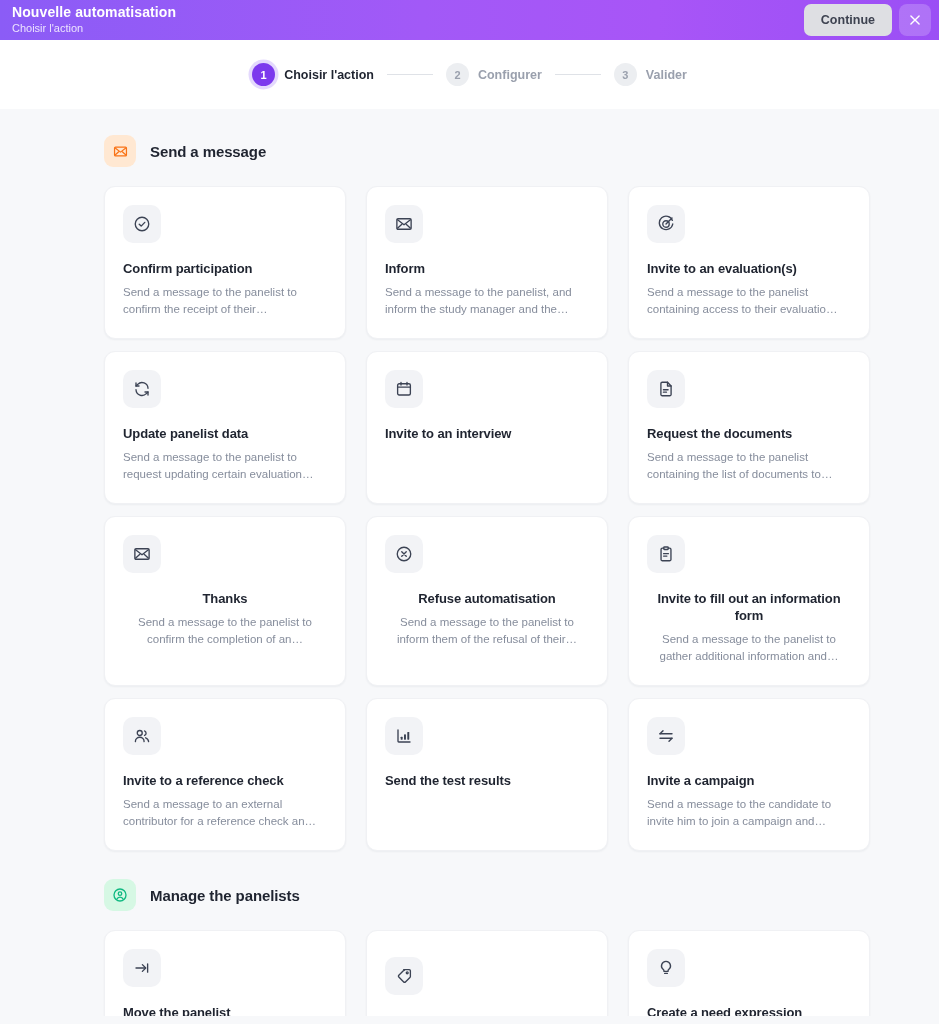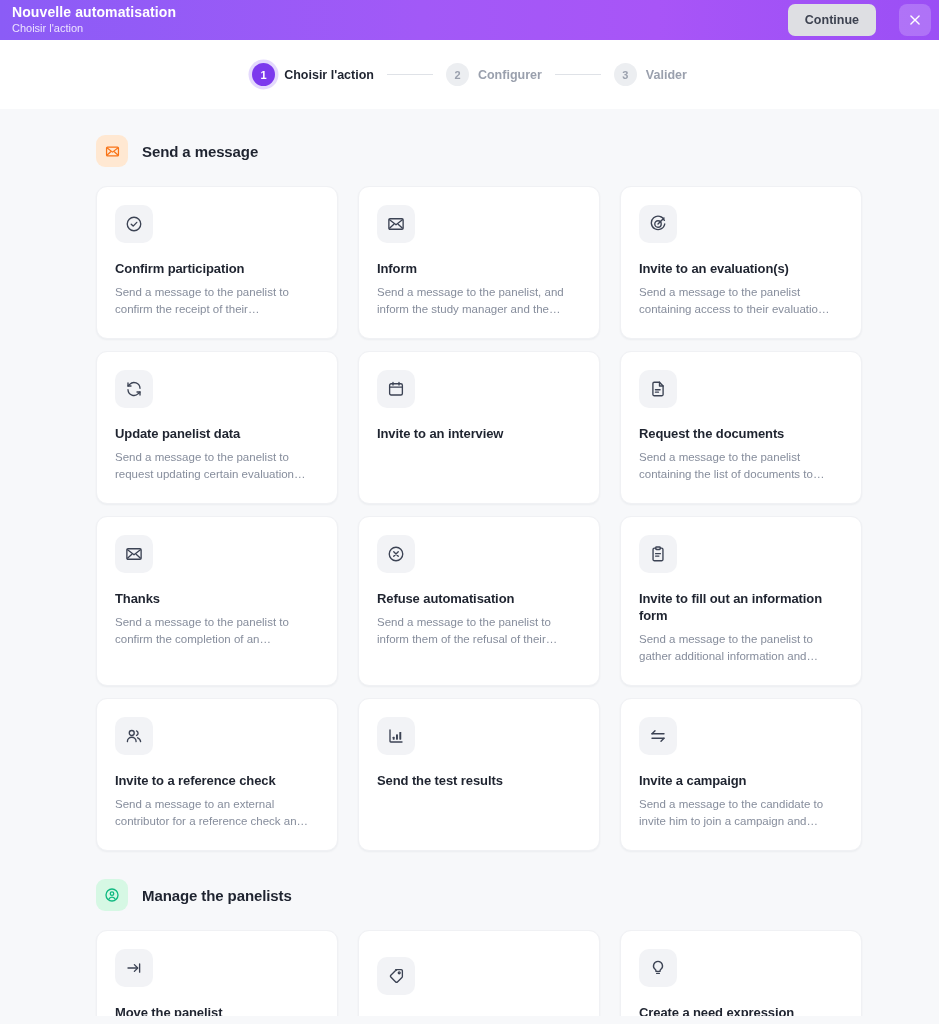--- a/index.html
+++ b/index.html
@@ -41,21 +41,21 @@
   }
   .header-subtitle {
     font-size: 11px;
     color: #ece3fe;
     line-height: 13px;
   }
   .header-actions {
     margin-left: auto;
     display: flex;
     align-items: flex-start;
-    gap: 23px;
+    gap: 7px;
   }
   .continue-btn {
     background: #dedfe3;
     color: #3d4250;
     border: none;
     border-radius: 7px;
     font-family: inherit;
     font-size: 12.5px;
     font-weight: bold;
     padding: 9px 17px;
@@ -118,21 +118,21 @@
   .step.inactive .step-label { color: #9aa0ad; font-weight: bold; }
   .step-connector {
     width: 46px;
     height: 1.5px;
     background: #dfe2e7;
     margin: 0 13px;
   }
 
   
   .content {
-    padding: 26px 0 0 0;
+    padding: 26px 0 0 8px;
     height: calc(1024px - 48px - 69px);
     overflow: hidden;
   }
   .section { padding: 0 96px 0 96px; }
   .section + .section { margin-top: 28px; }
 
   .section-head {
     display: flex;
     align-items: center;
     gap: 14px;
@@ -195,21 +195,21 @@
   }
   .card-desc {
     font-size: 11.5px;
     color: #868d9c;
     line-height: 17px;
   }
 
   
   .grid-row-1 .card { min-height: 145px; }
   .grid-row-2 .card { min-height: 145px; }
-  .grid-row-3 .card { min-height: 160px; }
+  .grid-row-3 .card { min-height: 160px; text-align: center; }
   .grid-row-4 .card { min-height: 147px; }
   .grid-row-5 .card { min-height: 145px; }
 </style>
 </head>
 <body>
 
 <div class="modal-header">
   <div class="header-titles">
     <div class="header-title">Nouvelle automatisation</div>
     <div class="header-subtitle">Choisir l'action</div>

